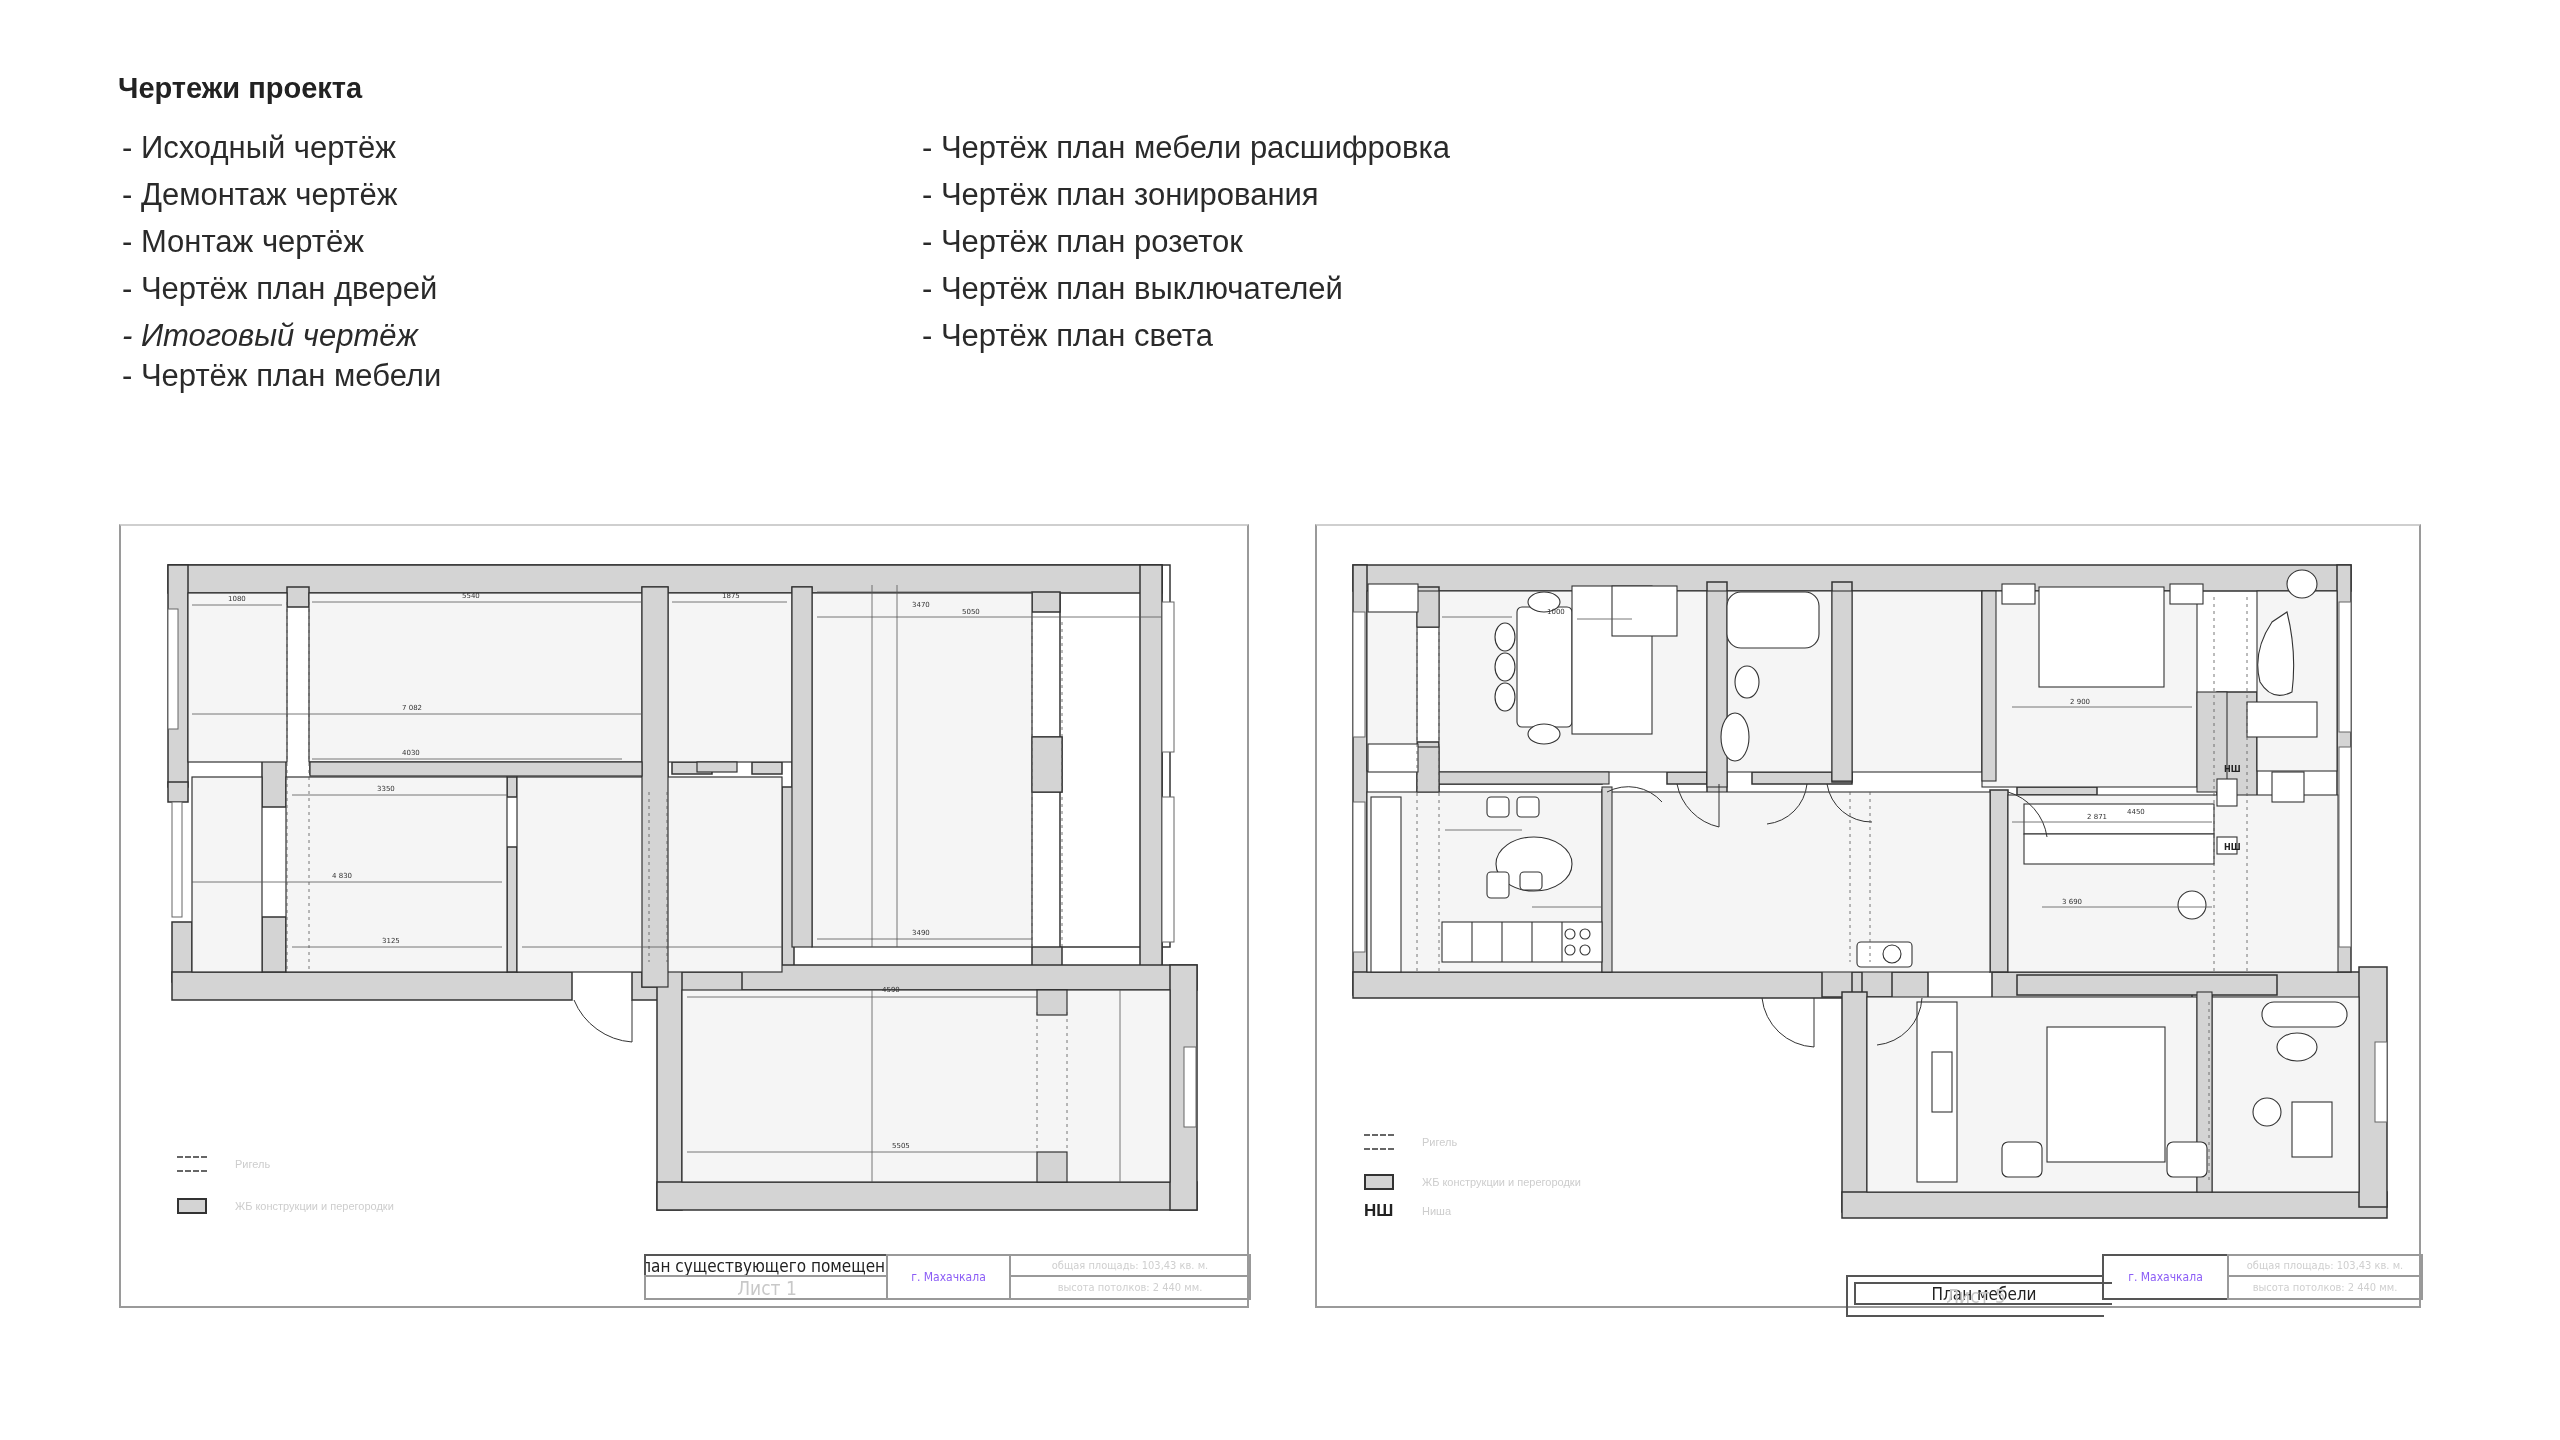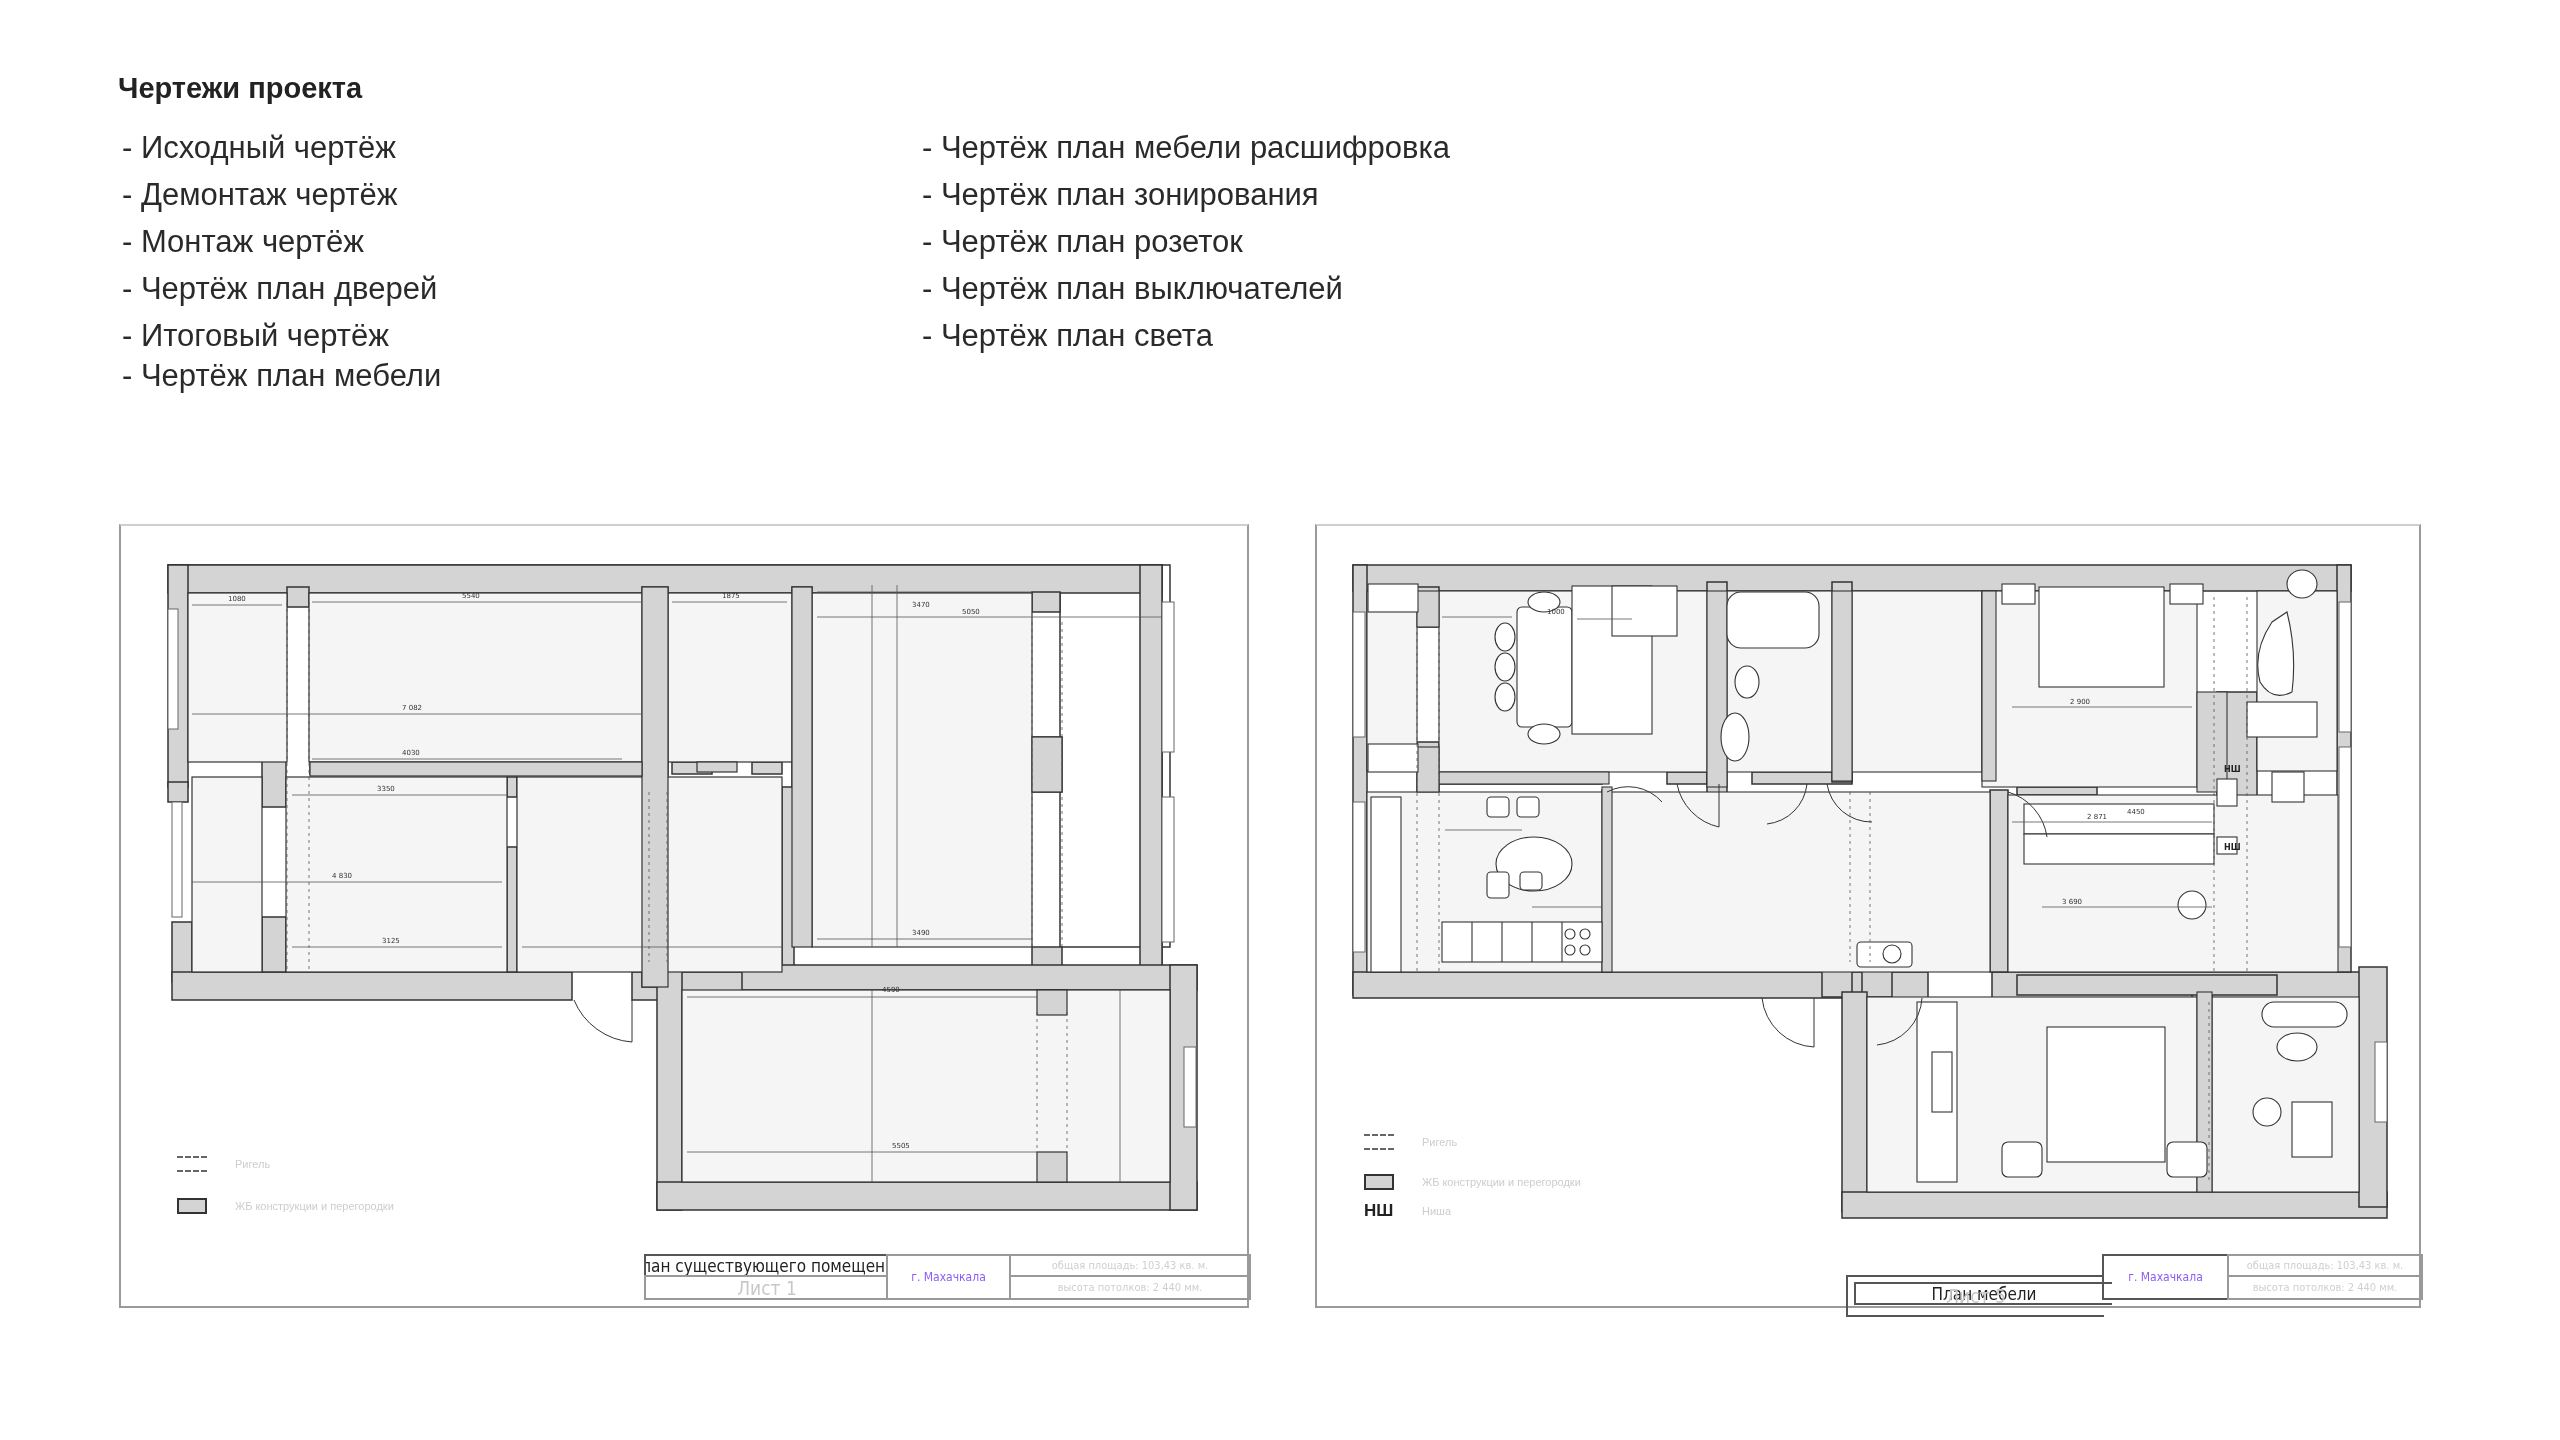--- a/index.html
+++ b/index.html
@@ -28,21 +28,21 @@
 </head>
 <body>
 
 <div class="heading">Чертежи проекта</div>
 
 <ul class="list list-left" style="top:130px;">
   <li style="top:0px;">- Исходный чертёж</li>
   <li style="top:47px;">- Демонтаж чертёж</li>
   <li style="top:94px;">- Монтаж чертёж</li>
   <li style="top:141px;">- Чертёж план дверей</li>
-  <li style="top:188px;">- Итоговый чертёж</li>
+  <li style="top:188px;font-style:italic;">- Итоговый чертёж</li>
   <li style="top:228px;">- Чертёж план мебели</li>
 </ul>
 
 <ul class="list list-right" style="top:130px;">
   <li style="top:0px;">- Чертёж план мебели расшифровка</li>
   <li style="top:47px;">- Чертёж план зонирования</li>
   <li style="top:94px;">- Чертёж план розеток</li>
   <li style="top:141px;">- Чертёж план выключателей</li>
   <li style="top:188px;">- Чертёж план света</li>
 </ul>

